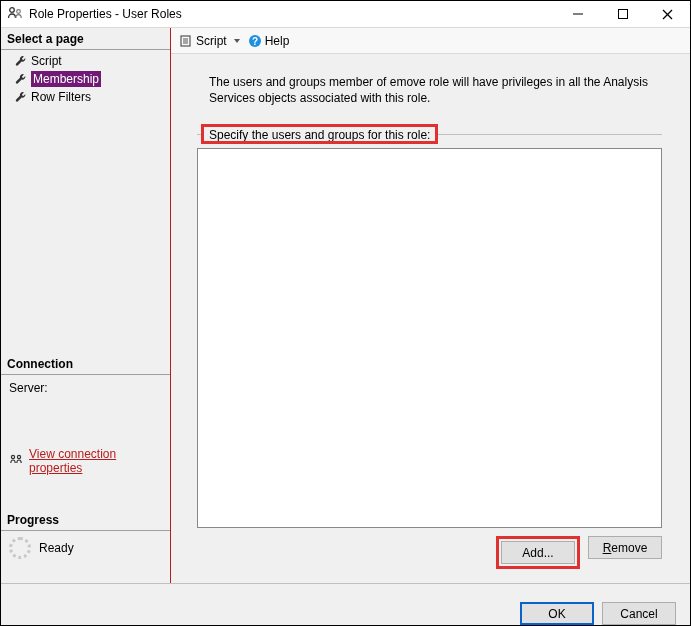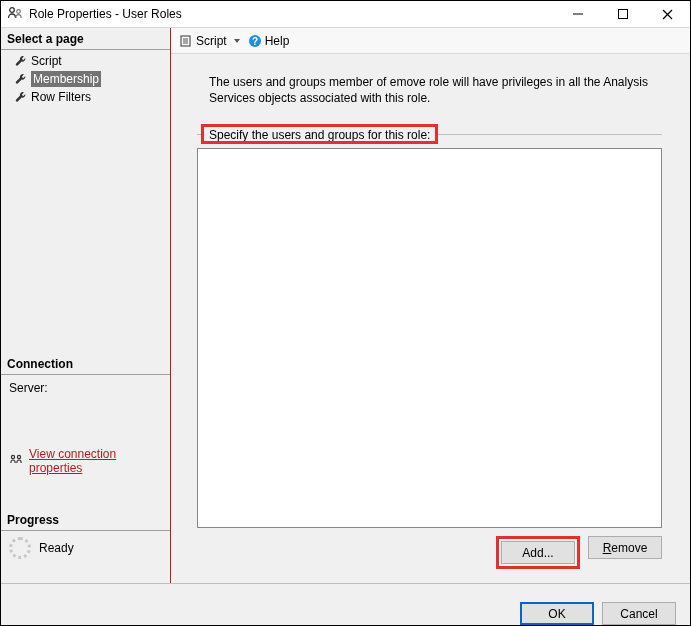--- a/index.html
+++ b/index.html
@@ -62,21 +62,21 @@
   .page-item {
     display:flex;
     align-items:center;
     gap:4px;
     padding: 1px 6px 1px 14px;
     line-height:16px;
   }
   .page-item .wrench svg { display:block; }
   .page-item .lbl { white-space:nowrap; }
   .page-item.selected .lbl {
-    background: #737373;
+    background: #701a75;
     color: #fff;
     padding: 0 2px;
   }
   .sidebar-spacer { flex:1; }
   .conn-body { padding: 6px 8px 0 8px; }
   .conn-label { margin-bottom: 52px; }
   .conn-link-row { display:flex; align-items:center; gap:6px; padding: 0 8px 10px 8px; }
   .conn-link-row svg { display:block; }
   .conn-link { color: #b91c1c; text-decoration: underline; cursor:pointer; }
   .progress-body { display:flex; align-items:center; gap:8px; padding:6px 8px 24px 8px; }

